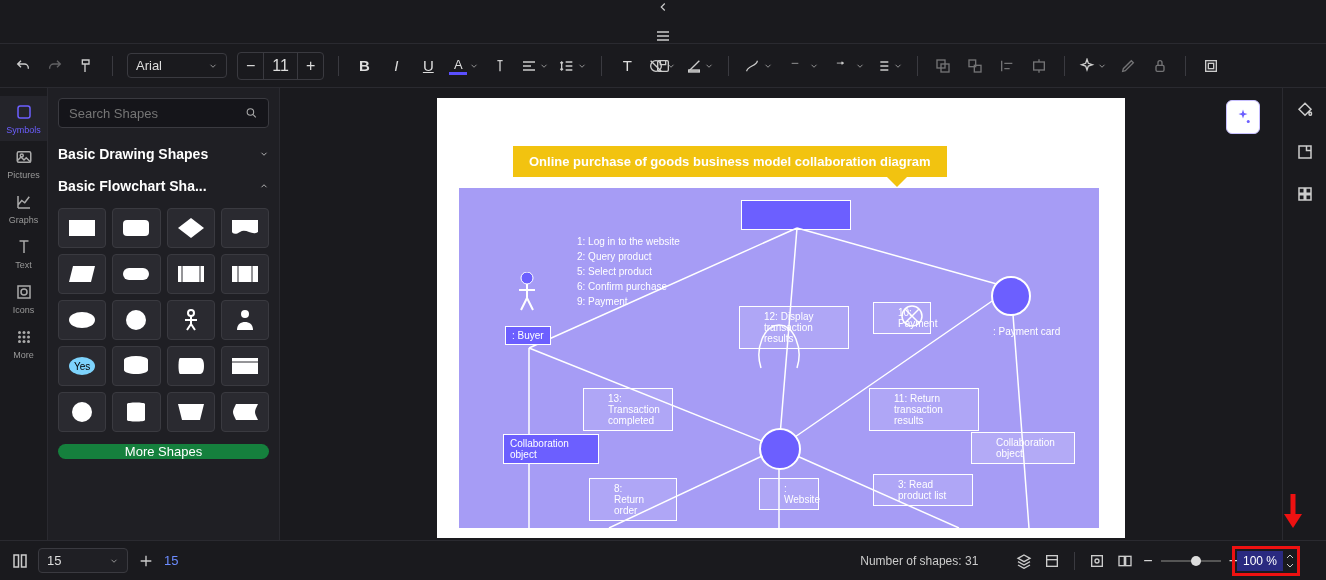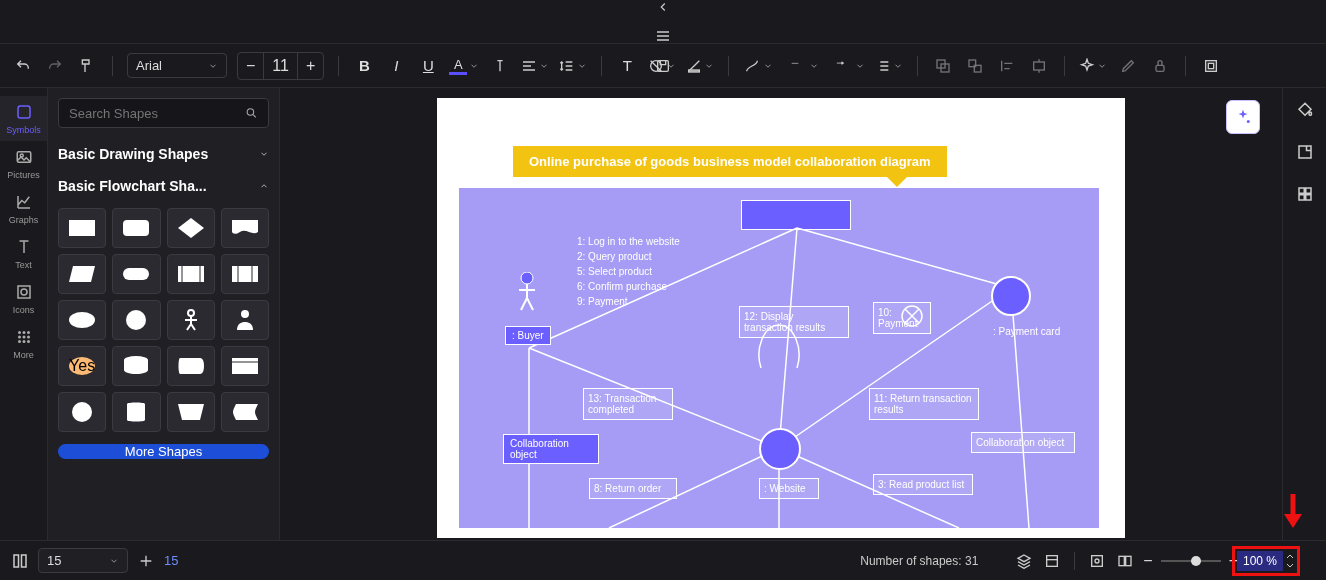--- a/index.html
+++ b/index.html
@@ -34,31 +34,31 @@
 .rail-icon { width:20px; height:20px; display:flex; align-items:center; justify-content:center; }
 
 
 .panel { width:232px; background:#1f1f24; border-right:1px solid #2a2a30; padding:10px; overflow:hidden; }
 .search { display:flex; align-items:center; background:#15151a; border:1px solid #3a3a40; border-radius:4px; padding:6px 10px; margin-bottom:10px; }
 .search input { flex:1; background:transparent; border:none; color:#ddd; font-size:13px; outline:none; }
 .cat { display:flex; justify-content:space-between; align-items:center; padding:8px 0; font-weight:600; font-size:14px; color:#fff; cursor:pointer; }
 .shapes-grid { display:grid; grid-template-columns:repeat(4,1fr); gap:6px; margin-top:6px; }
 .shape-cell { background:#2a2a30; border:1px solid #3a3a40; border-radius:4px; height:40px; display:flex; align-items:center; justify-content:center; cursor:pointer; }
 .shape-cell svg { width:30px; height:24px; }
-.yes-txt { font-size:16px; color:#000; background:#fdba74; border-radius:50%; width:26px; height:18px; display:flex; align-items:center; justify-content:center; }
-.more-btn { background:#1d4ed8; color:#fff; border:none; border-radius:11px; width:100%; margin-top:12px; cursor:pointer; font-size:13px; }
+.yes-txt { font-size:10px; color:#000; background:#7dd3fc; border-radius:50%; width:26px; height:18px; display:flex; align-items:center; justify-content:center; }
+.more-btn { background:#15803d; color:#fff; border:none; border-radius:11px; width:100%; margin-top:12px; cursor:pointer; font-size:13px; }
 
 
 .canvas-wrap { flex:1; background:#1a1a1e; position:relative; padding:10px 20px; overflow:hidden; }
 .canvas-page { background:#fff; width:688px; height:440px; margin:0 auto; position:relative; }
 .diag-title { background:#f2c310; color:#fff; padding:8px 16px; font-size:13px; font-weight:600; position:absolute; top:48px; left:76px; }
 .diag-title::after { content:''; position:absolute; bottom:-10px; right:40px; border-left:10px solid transparent; border-right:10px solid transparent; border-top:10px solid #f2c310; }
 .diag-body { position:absolute; top:90px; left:22px; width:640px; height:340px; background:#a69cf5; }
 .diag-body * { color:#fff; font-size:10px; }
-.node-box { position:absolute; border:1px solid #fff; padding:4px 4px; background:rgba(255,255,255,0.1); }
+.node-box { position:absolute; border:1px solid #fff; padding:4px 24px; background:rgba(255,255,255,0.1); }
 .node-label { position:absolute; background:#6c5fff; color:#fff; padding:3px 6px; font-size:10px; border:1px solid #fff; }
 .top-box { position:absolute; top:12px; left:282px; width:110px; height:30px; background:#6c5fff; border:1px solid #fff; }
 .stick { position:absolute; top:84px; left:56px; }
 .big-circle { position:absolute; border-radius:50%; background:#6c5fff; border:2px solid #fff; }
 .big-circle.center { top:240px; left:300px; width:42px; height:42px; }
 .big-circle.right { top:88px; left:532px; width:40px; height:40px; }
 .txtlist { position:absolute; top:46px; left:118px; line-height:15px; }
 .ai-float { position:absolute; top:12px; right:22px; width:34px; height:34px; background:#fff; border:1px solid #c8c0ff; border-radius:6px; display:flex; align-items:center; justify-content:center; color:#6c5fff; cursor:pointer; }
 
 

